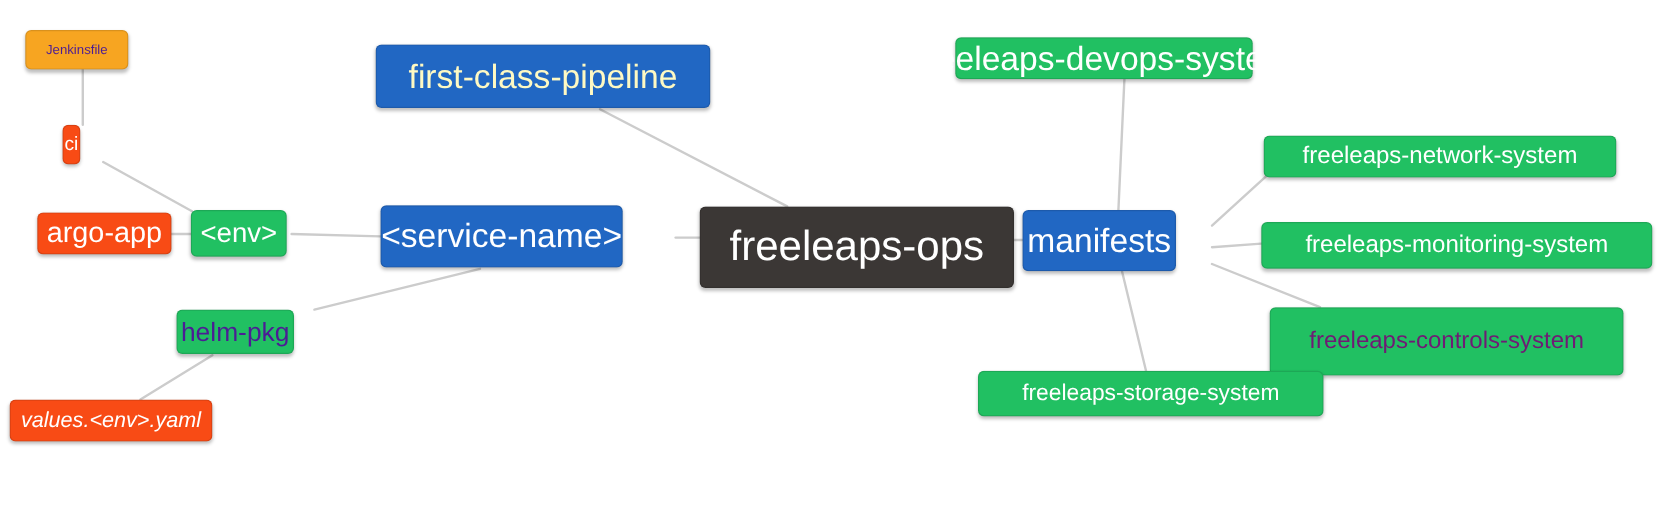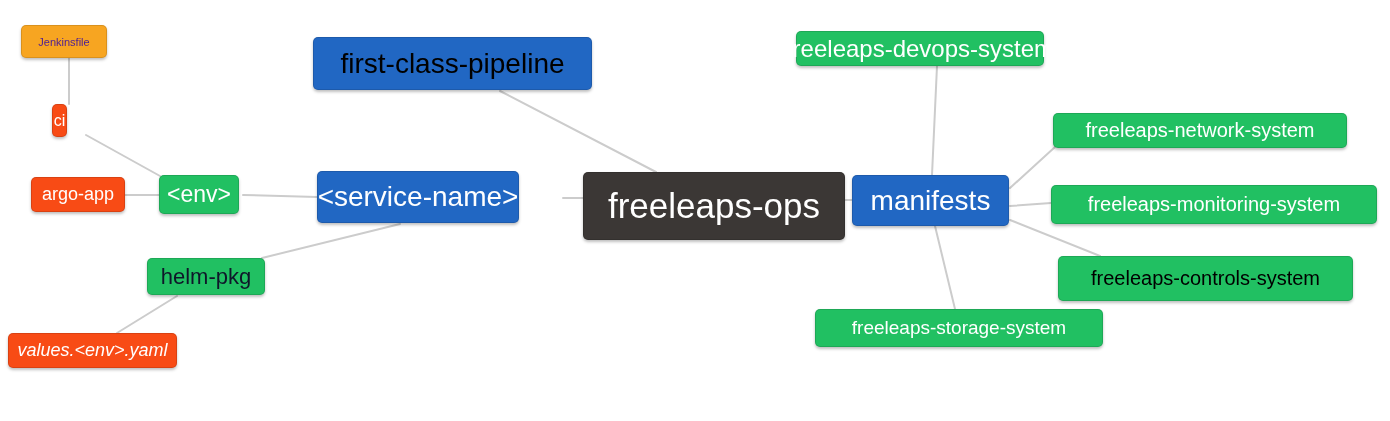--- a/index.html
+++ b/index.html
@@ -50,27 +50,27 @@
       <line x1="500" y1="91" x2="656" y2="172" stroke="#cccccc" stroke-width="2" stroke-linecap="round"></line>
       <line x1="563" y1="198" x2="583" y2="198" stroke="#cccccc" stroke-width="2" stroke-linecap="round"></line>
       <line x1="845" y1="200" x2="852" y2="200" stroke="#cccccc" stroke-width="2" stroke-linecap="round"></line>
       <line x1="937" y1="66" x2="932" y2="175" stroke="#cccccc" stroke-width="2" stroke-linecap="round"></line>
       <line x1="1010" y1="188" x2="1055" y2="147" stroke="#cccccc" stroke-width="2" stroke-linecap="round"></line>
       <line x1="1010" y1="206" x2="1051" y2="203" stroke="#cccccc" stroke-width="2" stroke-linecap="round"></line>
       <line x1="1010" y1="220" x2="1100" y2="256" stroke="#cccccc" stroke-width="2" stroke-linecap="round"></line>
       <line x1="935" y1="226" x2="955" y2="309" stroke="#cccccc" stroke-width="2" stroke-linecap="round"></line>
     </svg>
     <div class="node" style="left: 583px; top: 172px; width: 262px; height: 68px; font-size: 35px; background: rgb(59, 55, 53); color: rgb(255, 255, 255);">freeleaps-ops</div>
-    <div class="node" style="left: 313px; top: 37px; width: 279px; height: 53px; font-size: 28px; background: rgb(33, 103, 195); color: #000000;">first-class-pipeline</div>
+    <div class="node" style="left: 313px; top: 37px; width: 279px; height: 53px; font-size: 28px; background: rgb(33, 103, 195); color: #fef9c3;">first-class-pipeline</div>
     <div class="node" style="left: 317px; top: 171px; width: 202px; height: 52px; font-size: 28px; background: rgb(33, 103, 195); color: rgb(255, 255, 255);">&lt;service-name&gt;</div>
-    <div class="node" style="left: 852px; top: 175px; width: 157px; height: 51px; font-size: 28px; background: rgb(33, 103, 195); color: rgb(255, 255, 255);">manifests</div>
+    <div class="node" style="left: 852px; top: 175px; width: 128px; height: 51px; font-size: 28px; background: rgb(33, 103, 195); color: rgb(255, 255, 255);">manifests</div>
     <div class="node" style="left: 159px; top: 175px; width: 80px; height: 39px; font-size: 23px; background: rgb(33, 192, 98); color: rgb(255, 255, 255);">&lt;env&gt;</div>
-    <div class="node" style="left: 147px; top: 258px; width: 118px; height: 37px; font-size: 22px; background: rgb(33, 192, 98); color: #0f172a;">helm-pkg</div>
+    <div class="node" style="left: 147px; top: 258px; width: 98px; height: 37px; font-size: 22px; background: rgb(33, 192, 98); color: #4c1d95;">helm-pkg</div>
     <div class="node" style="left: 52px; top: 104px; width: 15px; height: 33px; font-size: 16px; background: rgb(248, 75, 21); color: rgb(255, 255, 255);">ci</div>
-    <div class="node" style="left: 31px; top: 177px; width: 94px; height: 35px; font-size: 18px; background: rgb(248, 75, 21); color: rgb(255, 255, 255);">argo-app</div>
+    <div class="node" style="left: 31px; top: 177px; width: 112px; height: 35px; font-size: 24px; background: rgb(248, 75, 21); color: rgb(255, 255, 255);">argo-app</div>
     <div class="node" style="left: 21px; top: 25px; width: 86px; height: 33px; font-size: 11px; background: rgb(247, 165, 33); color: #4c1d95;">Jenkinsfile</div>
     <div class="node" style="left: 8px; top: 333px; width: 169px; height: 35px; font-size: 18px; background: rgb(248, 75, 21); color: rgb(255, 255, 255); font-style: italic;">values.&lt;env&gt;.yaml</div>
-    <div class="node" style="left: 796px; top: 31px; width: 248px; height: 35px; font-size: 24px; background: rgb(33, 192, 98); color: rgb(255, 255, 255);">freeleaps-devops-system</div>
+    <div class="node" style="left: 796px; top: 31px; width: 248px; height: 35px; font-size: 28px; background: rgb(33, 192, 98); color: rgb(255, 255, 255);">freeleaps-devops-system</div>
     <div class="node" style="left: 1053px; top: 113px; width: 294px; height: 35px; font-size: 20px; background: rgb(33, 192, 98); color: rgb(255, 255, 255);">freeleaps-network-system</div>
     <div class="node" style="left: 1051px; top: 185px; width: 326px; height: 39px; font-size: 20px; background: rgb(33, 192, 98); color: rgb(255, 255, 255);">freeleaps-monitoring-system</div>
-    <div class="node" style="left: 1058px; top: 256px; width: 295px; height: 45px; font-size: 20px; background: rgb(33, 192, 98); color: #000000;">freeleaps-controls-system</div>
+    <div class="node" style="left: 1058px; top: 256px; width: 295px; height: 57px; font-size: 20px; background: rgb(33, 192, 98); color: #701a75;">freeleaps-controls-system</div>
     <div class="node" style="left: 815px; top: 309px; width: 288px; height: 38px; font-size: 19px; background: rgb(33, 192, 98); color: rgb(255, 255, 255);">freeleaps-storage-system</div>
   </div>
 
 </body></html>

